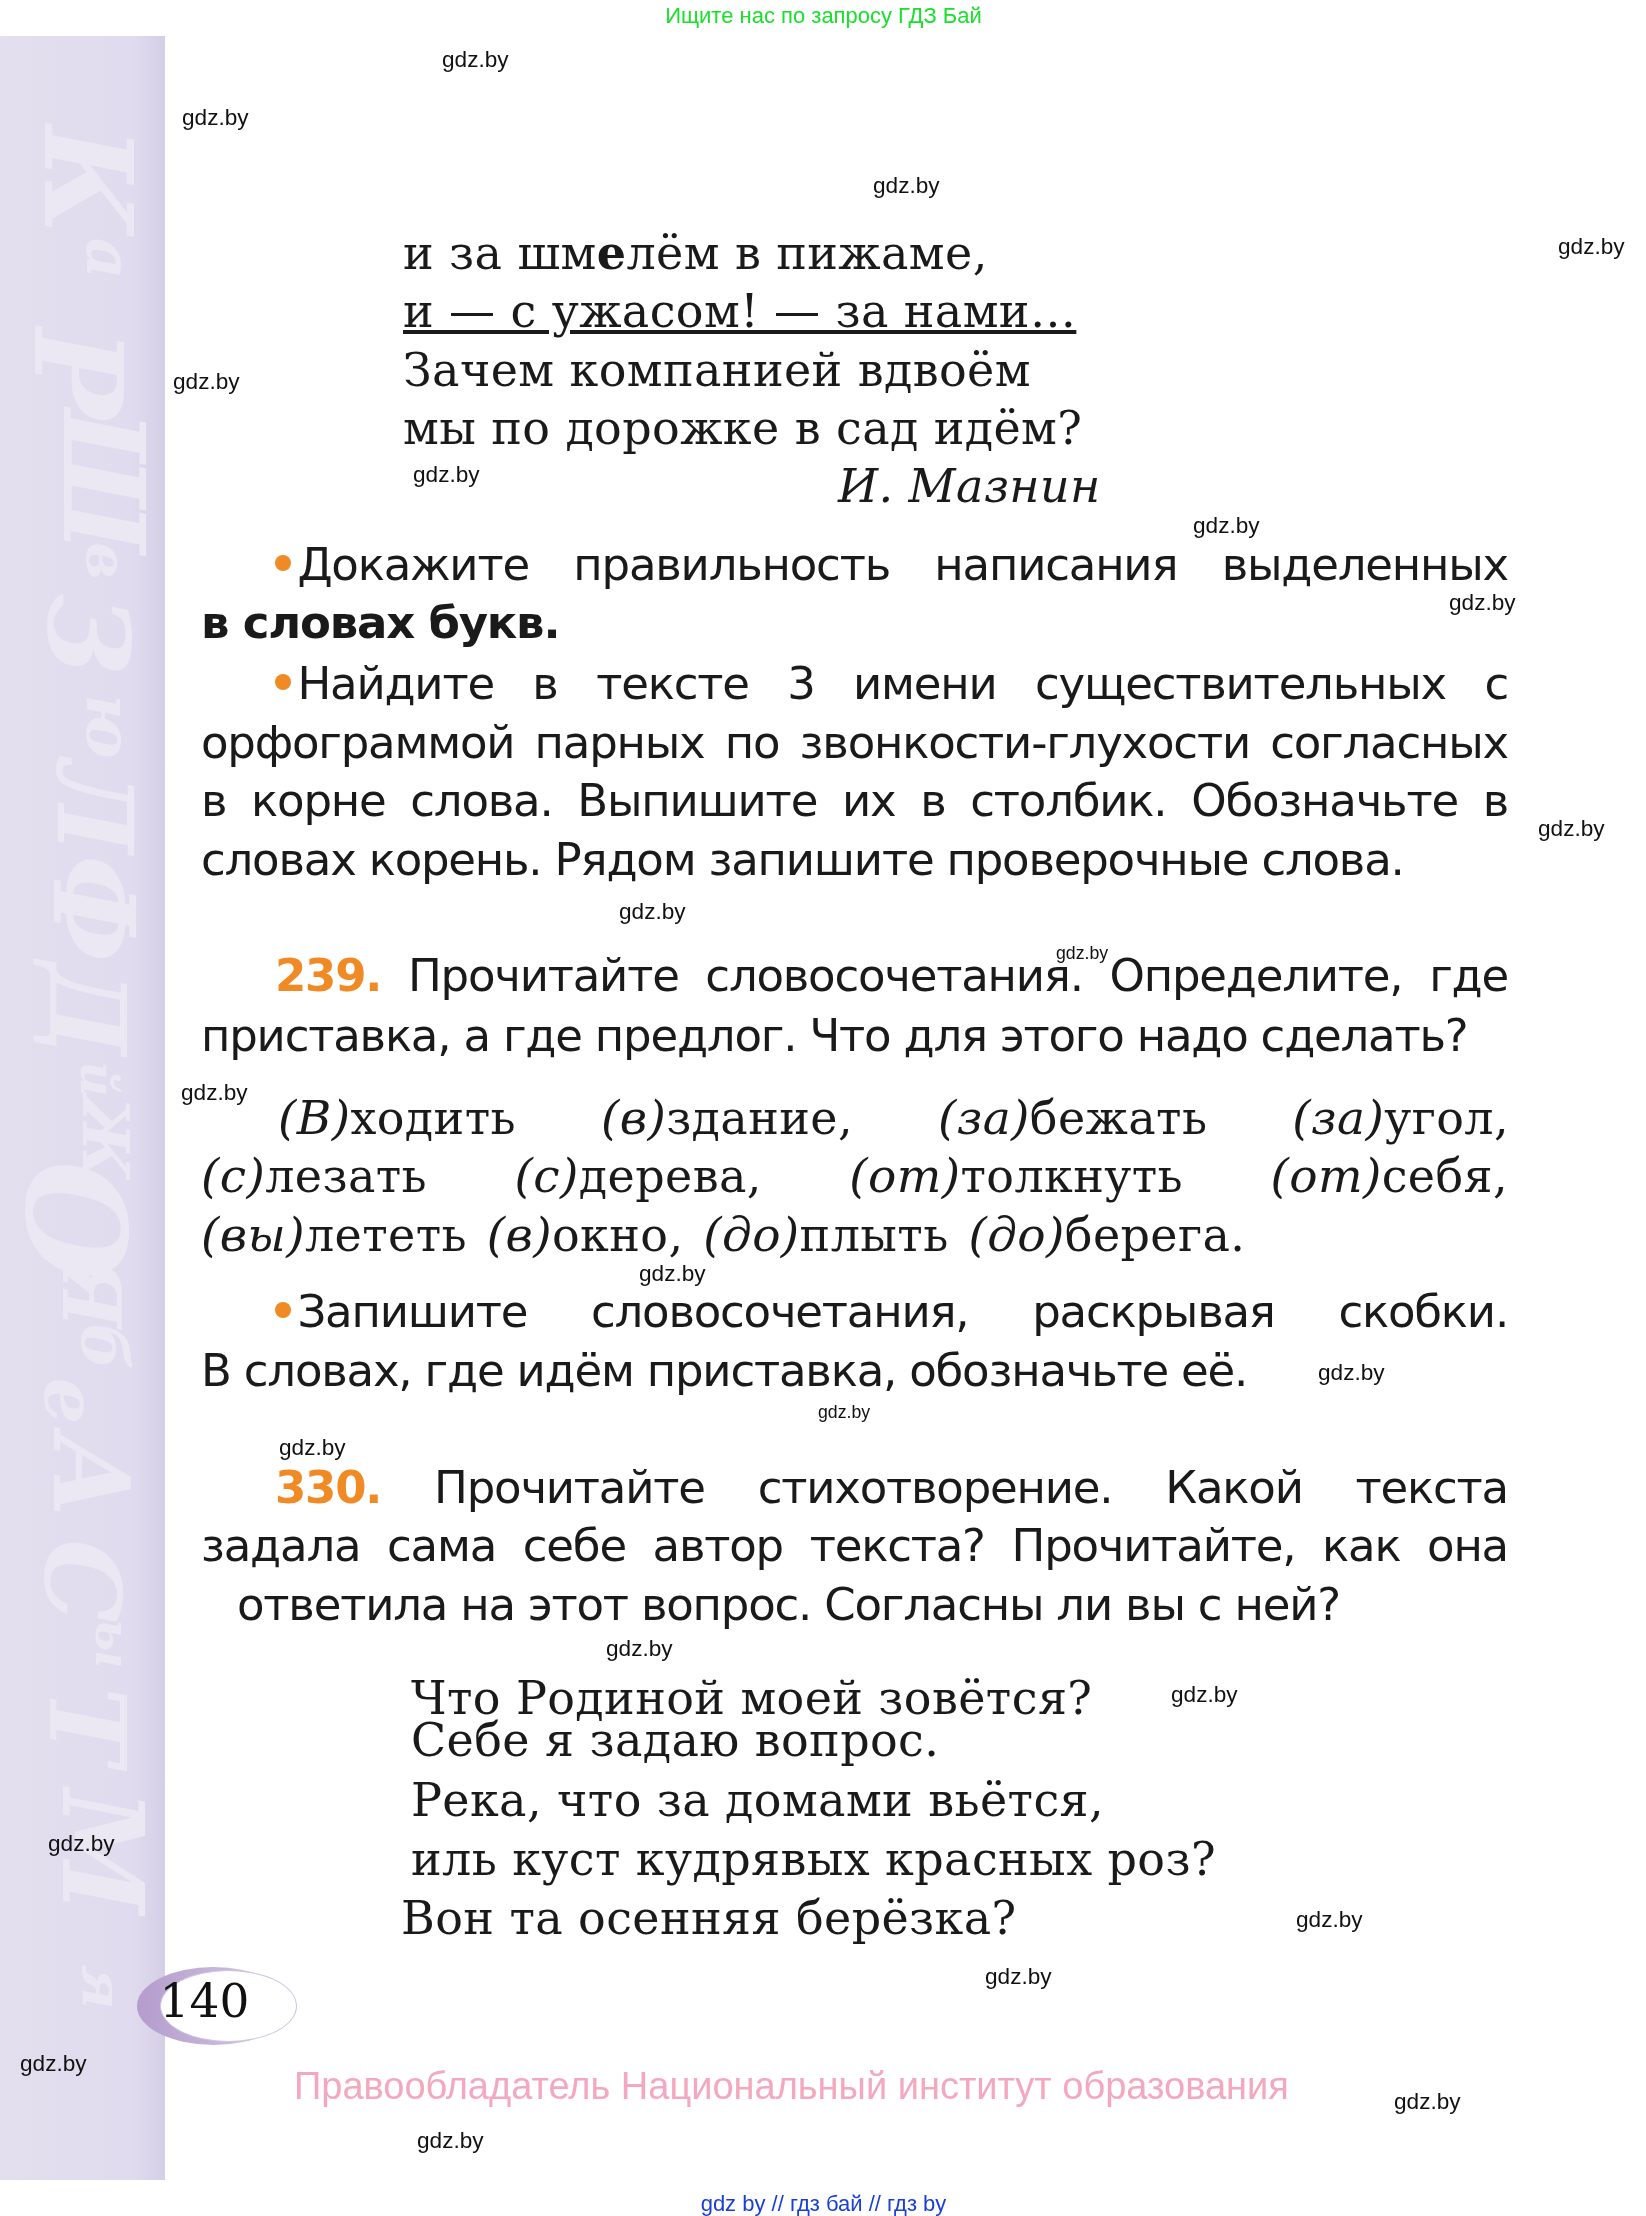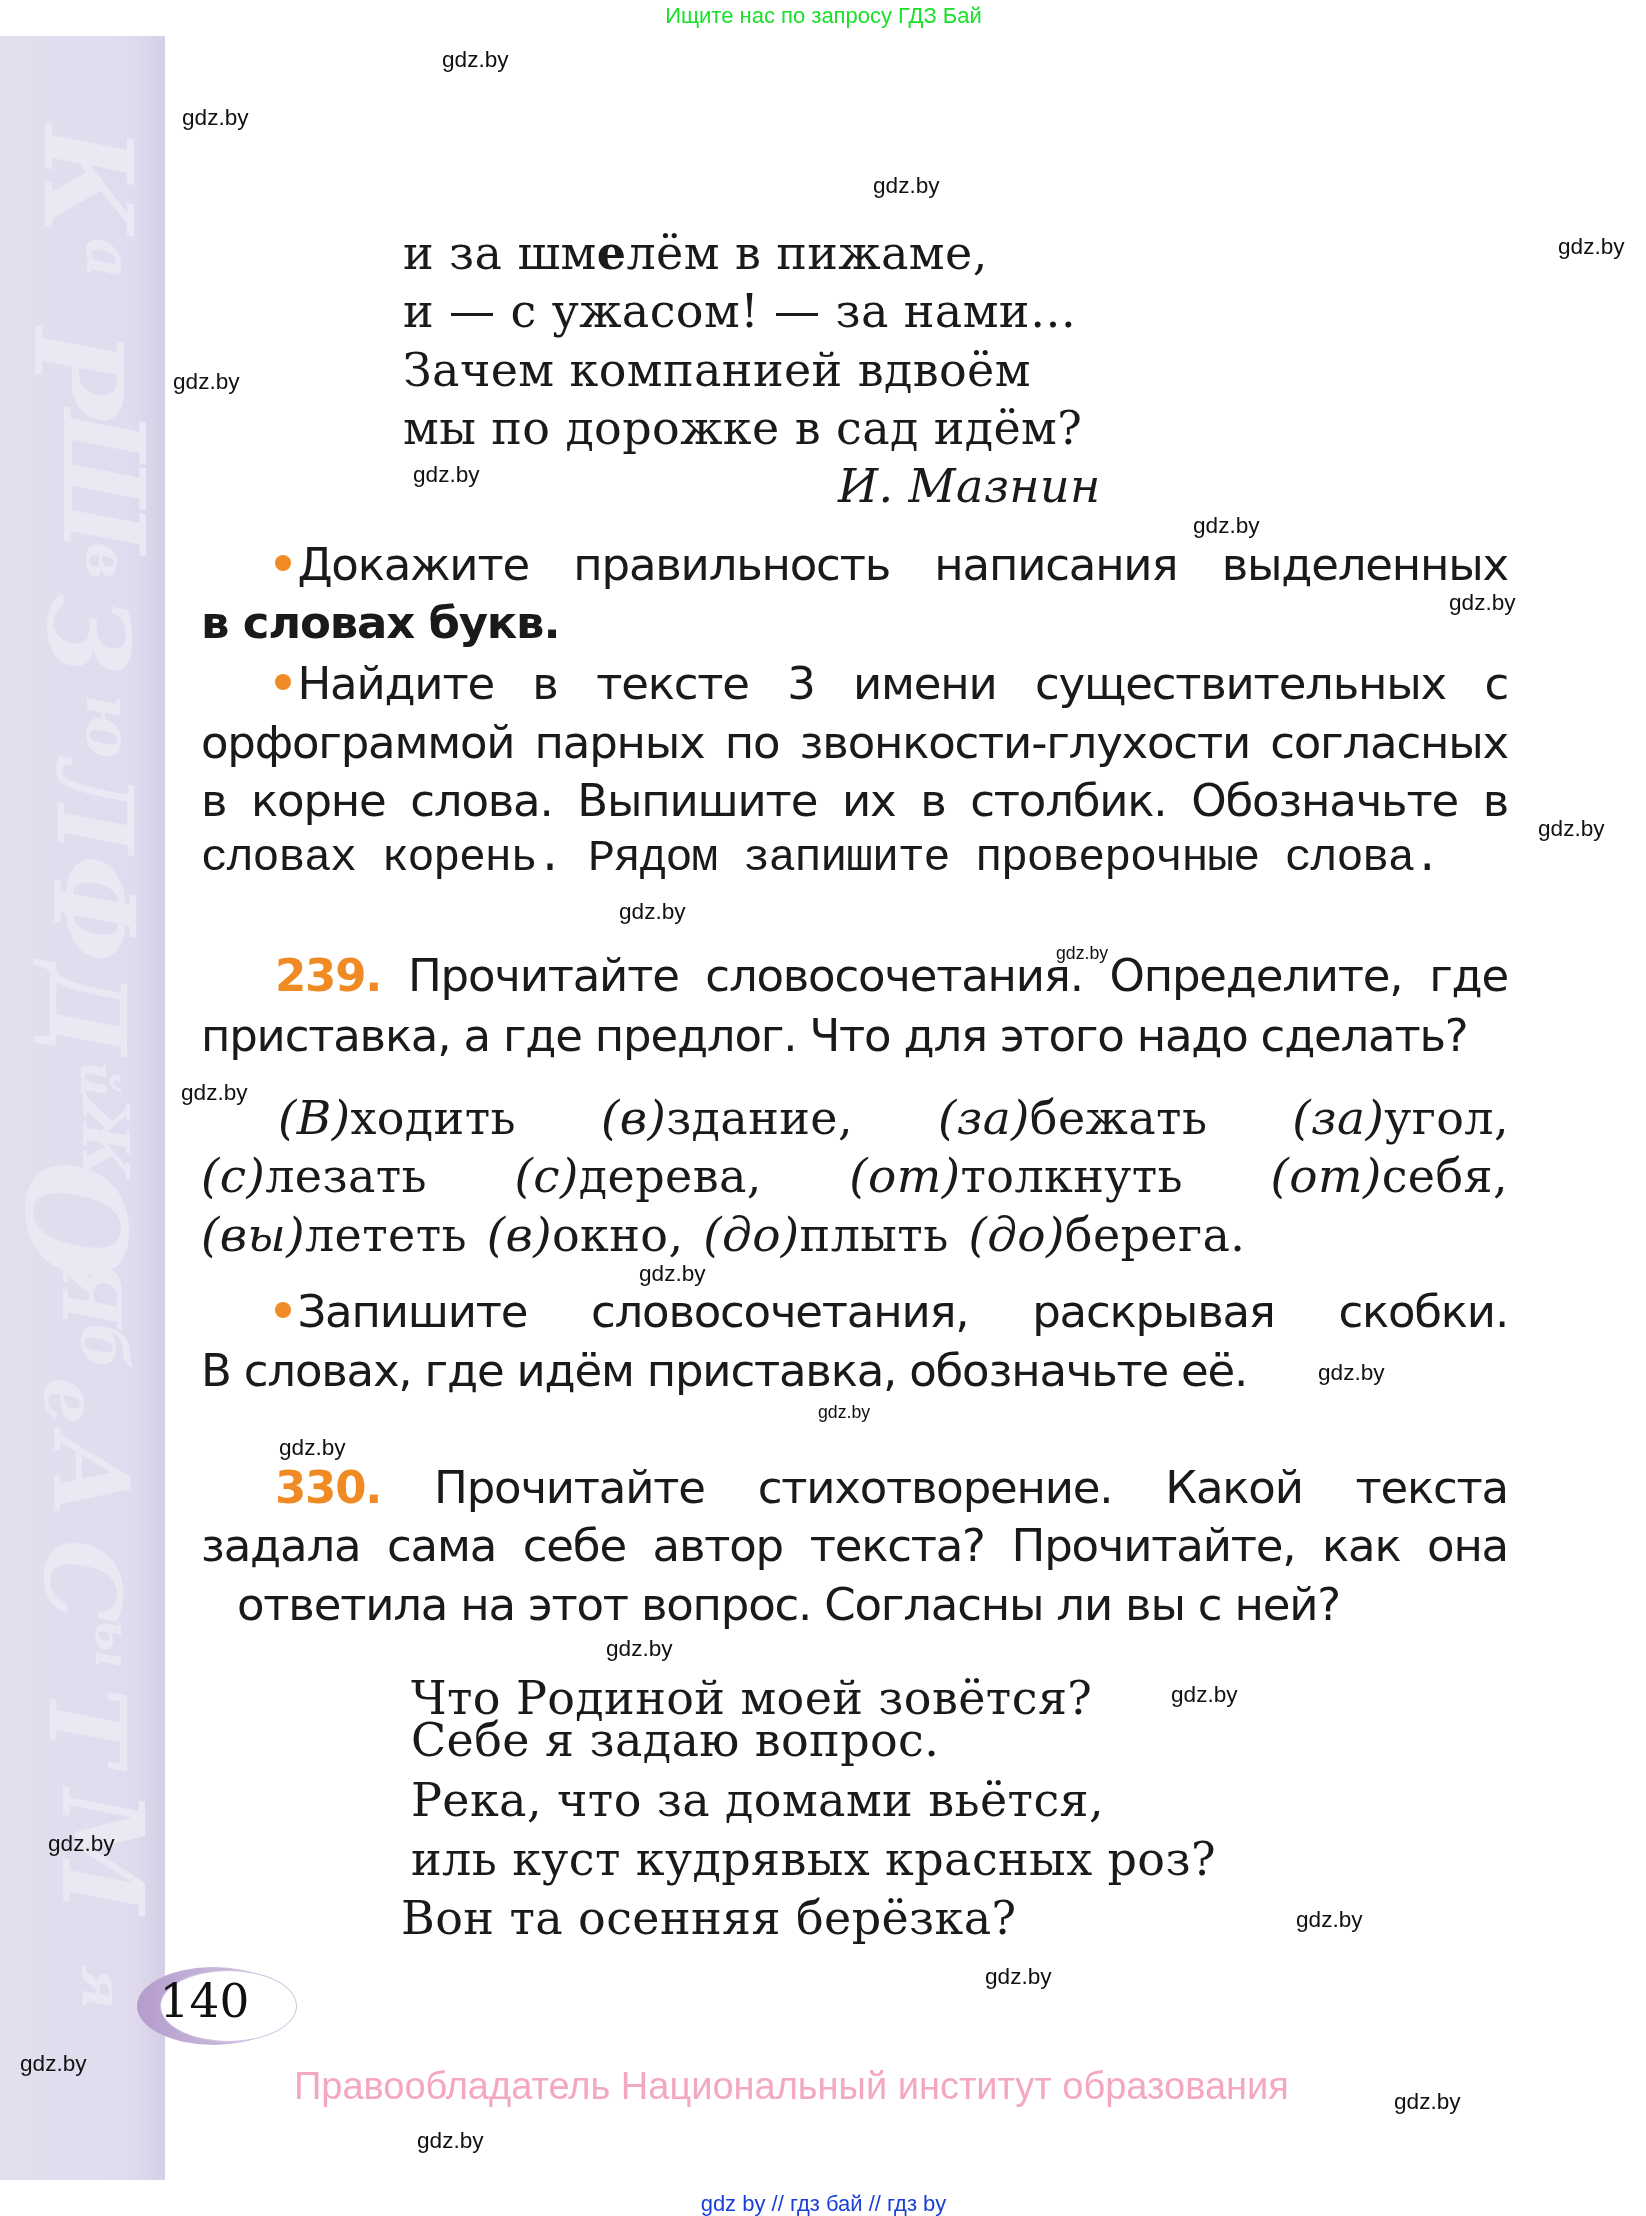--- a/index.html
+++ b/index.html
@@ -50,33 +50,33 @@
   <span class="deco" style="left:48px;top:1378px;font-size:105px;">А</span>
   <span class="deco" style="left:40px;top:1483px;font-size:105px;">С</span>
   <span class="deco" style="left:89px;top:1580px;font-size:48px;">ы</span>
   <span class="deco" style="left:48px;top:1628px;font-size:105px;">Т</span>
   <span class="deco" style="left:40px;top:1749px;font-size:113px;">М</span>
   <span class="deco" style="left:81px;top:1918px;font-size:56px;">я</span>
 </div>
 
 <div>
   <div class="abs serif" style="left:403px;top:226px;"><span>и за шм</span><b class="hl">е</b><span>лём в пижаме,</span></div>
-  <div class="abs serif" style="left:403px;top:284px;">и — с ужасом! — за нами…</div>
+  <div class="abs serif" style="left:403px;top:284px;text-decoration:underline;">и — с ужасом! — за нами…</div>
   <div class="abs serif" style="left:403px;top:343px;">Зачем компанией вдвоём</div>
   <div class="abs serif" style="left:403px;top:401px;">мы по дорожке в сад идём?</div>
   <div class="abs serif" style="left:838px;top:459px;font-style:italic;">И. Мазнин</div>
 </div>
 
 <div class="abs sans para justify" style="top:538px;"><span style="display:inline-block;width:74px;"></span><span class="bullet"></span><span>Докажите правильность написания выделенных</span></div>
 <div class="abs sans para" style="top:596px;font-weight:bold;">в словах букв.</div>
 
 <div class="abs sans para justify" style="top:657px;"><span style="display:inline-block;width:74px;"></span><span class="bullet"></span><span>Найдите в тексте 3 имени существительных с</span></div>
 <div class="abs sans para justify" style="top:716px;">орфограммой парных по звонкости-глухости согласных</div>
 <div class="abs sans para justify" style="top:774px;">в корне слова. Выпишите их в столбик. Обозначьте в</div>
-<div class="abs sans para" style="top:833px;font-family:Liberation Mono, monospace;">словах корень. Рядом запишите проверочные слова.</div>
+<div class="abs sans para" style="top:833px;">словах корень. Рядом запишите проверочные слова.</div>
 
 <div class="abs sans para justify" style="top:949px;"><span style="display:inline-block;width:74px;"></span><span class="num">239.</span> <span>Прочитайте словосочетания. Определите, где</span></div>
 <div class="abs sans para" style="top:1009px;">приставка, а где предлог. Что для этого надо сделать?</div>
 
 <div class="abs serif para justify" style="left:278px;width:1231px;top:1090px;">
   <span><i class="ital">(В)</i><span>ходить</span></span>
   <span><i class="ital">(в)</i><span>здание,</span></span>
   <span><i class="ital">(за)</i><span>бежать</span></span>
   <span><i class="ital">(за)</i><span>угол,</span></span>
 </div>

